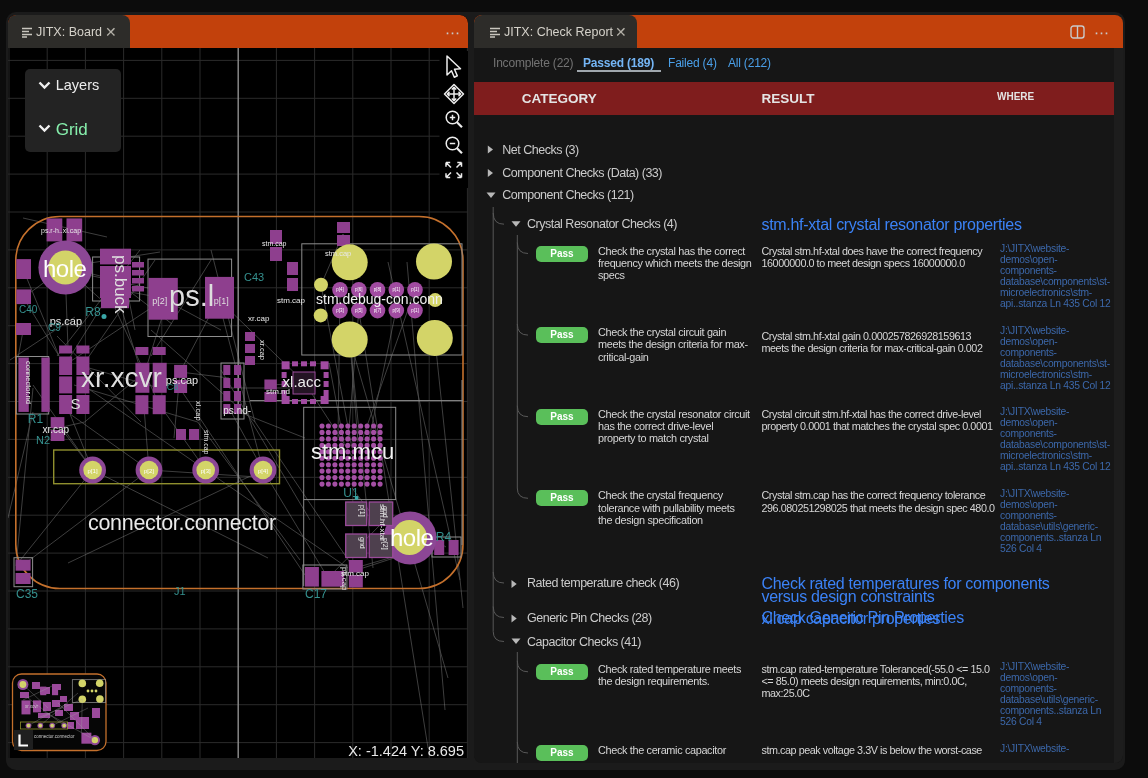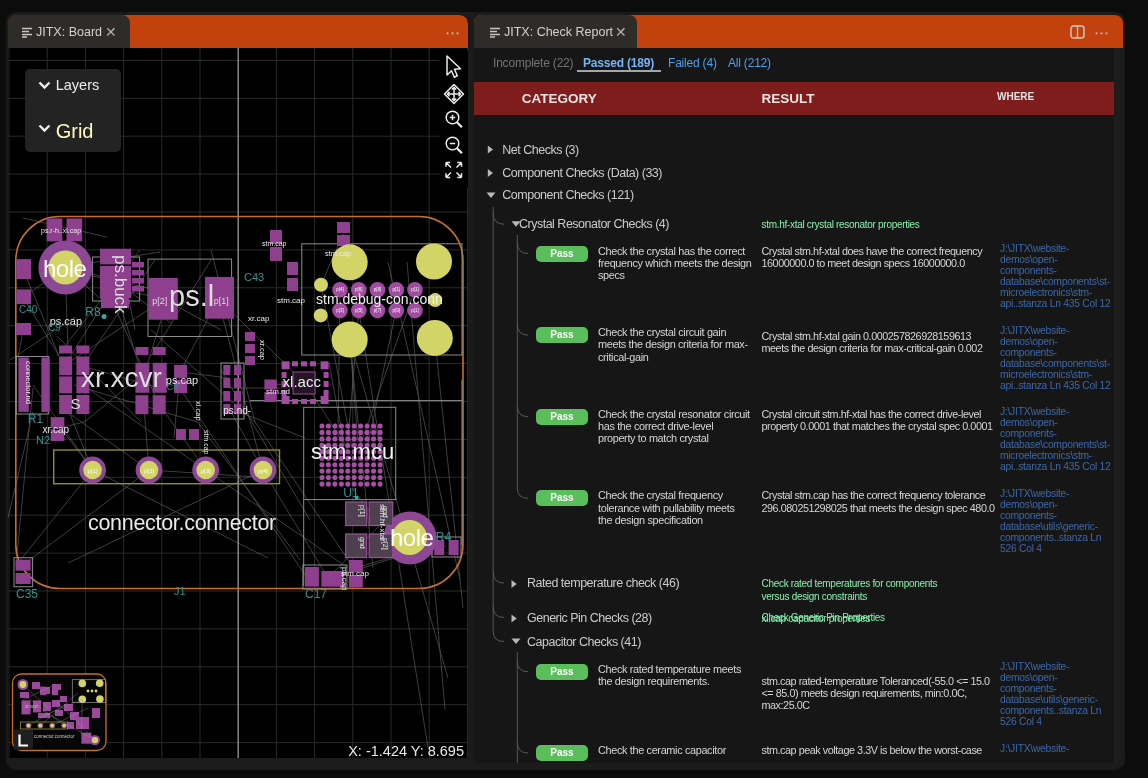--- a/index.html
+++ b/index.html
@@ -12,21 +12,21 @@
     background:#000; border-radius:8px 8px 0 0; overflow:hidden; }
   #rp { position:absolute; left:474px; top:15px; width:649px; height:748px;
     background:#161616; border-radius:8px; overflow:hidden; }
   .tabbar { position:absolute; left:0; top:0; right:0; height:33px; background:#c2410c; }
   .tab { position:absolute; left:0; top:0; height:33px; background:#2d2c29;
     border-radius:8px 8px 0 0; color:#d5d2ca; font-size:13px; }
   .tab .ticon { position:absolute; top:11px; }
   .tab .x { position:absolute; top:9px; color:#b3b0a8; font-size:14px; }
   .dots { position:absolute; color:#c9c9c9; font-size:15px; letter-spacing:2px; }
   .lbl { font-size:12.5px; letter-spacing:-0.5px; color:#cbcbcb; white-space:nowrap; }
-  .res { font-size:10px; letter-spacing:-0.3px; color:#86efac; line-height:13.5px; }
+  .res { font-size:16px; letter-spacing:-0.3px; color:#3b82f6; line-height:13.5px; }
   .badge { left:62px; width:52px; height:16px; background:#5abf5a; border-radius:5px;
     color:#fff; font-size:10px; font-weight:bold; text-align:center; line-height:16px; }
   .desc { left:124px; white-space:nowrap; font-size:10.9px; letter-spacing:-0.35px; color:#d6d6d6; line-height:12.2px; }
   .rest { left:287.5px; white-space:nowrap; font-size:10.8px; letter-spacing:-0.45px; color:#d6d6d6; line-height:12.2px; }
   .whr { left:526px; white-space:nowrap; font-size:10.3px; letter-spacing:-0.25px; color:#3c68ab; line-height:11px; }
 </style>
 </head>
 <body>
 <div id="win"></div>
 
@@ -469,21 +469,21 @@
   </svg>
 
   <div class="abs" style="left:16.7px;top:53.5px;width:96px;height:83px;background:#232323;border-radius:5px;">
     <svg class="abs" style="left:13px;top:12px;" width="13" height="9" viewBox="0 0 13 9">
       <path d="M1.5,1.5 L6.5,6.5 L11.5,1.5" stroke="#efefef" stroke-width="2.4" fill="none"></path>
     </svg>
     <span class="abs" style="left:31px;top:8px;font-size:14.5px;color:#ededed;">Layers</span>
     <svg class="abs" style="left:13px;top:55px;" width="13" height="9" viewBox="0 0 13 9">
       <path d="M1.5,1.5 L6.5,6.5 L11.5,1.5" stroke="#efefef" stroke-width="2.4" fill="none"></path>
     </svg>
-    <span class="abs" style="left:31px;top:51px;font-size:20px;color:#fef9c3;">Grid</span>
+    <span class="abs" style="left:31px;top:51px;font-size:17px;color:#86efac;">Grid</span>
   </div>
 </div>
 
 <div id="rp">
   <div class="tabbar">
     <div class="tab" style="width:163px;">
       <svg class="ticon" style="left:15px;" width="12" height="12" viewBox="0 0 12 12">
         <g stroke="#c9c6be" stroke-width="1.3">
           <line x1="1" y1="2.5" x2="11" y2="2.5"></line>
           <line x1="1" y1="5.5" x2="8" y2="5.5"></line>
@@ -535,21 +535,21 @@
         <polygon points="37.5,173.2 46.5,173.2 42,178.7"></polygon>
         <polygon points="37.5,532 42.7,536 37.5,540"></polygon>
         <polygon points="37.5,566.5 42.7,570.5 37.5,574.5"></polygon>
         <polygon points="37.5,590.5 46.5,590.5 42,596"></polygon>
       </g>
     </svg>
 
     <span class="abs lbl" style="left:28.3px;top:94.6px;">Net Checks (3)</span>
     <span class="abs lbl" style="left:28.3px;top:118px;">Component Checks (Data) (33)</span>
     <span class="abs lbl" style="left:28.3px;top:139.5px;">Component Checks (121)</span>
-    <span class="abs lbl" style="left:45px;top:169.2px;">Crystal Resonator Checks (4)</span>
+    <span class="abs lbl" style="left:53px;top:169.2px;">Crystal Resonator Checks (4)</span>
     <span class="abs res" style="left:287.5px;top:170px;">stm.hf-xtal crystal resonator properties</span>
     <span class="abs lbl" style="left:53px;top:528px;">Rated temperature check (46)</span>
     <span class="abs res" style="left:287.5px;top:528.5px;">Check rated temperatures for components<br>versus design constraints</span>
     <span class="abs lbl" style="left:53px;top:562.5px;">Generic Pin Checks (28)</span>
     <span class="abs res" style="left:287.5px;top:563px;">Check Generic Pin Properties</span>
     <span class="abs lbl" style="left:53px;top:586.5px;">Capacitor Checks (41)</span>
     <span class="abs res" style="left:287.5px;top:564px;">xl.cap capacitor properties</span>
 
     <div class="abs badge" style="top:197.5px;">Pass</div>
     <span class="abs desc" style="top:196.5px;">Check the crystal has the correct<br>frequency which meets the design<br>specs</span>
@@ -562,21 +562,21 @@
     <div class="abs badge" style="top:360.7px;">Pass</div>
     <span class="abs desc" style="top:359.7px;">Check the crystal resonator circuit<br>has the correct drive-level<br>property to match crystal</span>
     <span class="abs rest" style="top:359.7px;">Crystal circuit stm.hf-xtal has the correct drive-level<br>property 0.0001 that matches the crystal spec 0.0001</span>
     <span class="abs whr" style="top:358.2px;">J:\JITX\website-<br>demos\open-<br>components-<br>database\components\st-<br>microelectronics\stm-<br>api..stanza Ln 435 Col 12</span>
     <div class="abs badge" style="top:442.3px;">Pass</div>
     <span class="abs desc" style="top:441.3px;">Check the crystal frequency<br>tolerance with pullability meets<br>the design specification</span>
     <span class="abs rest" style="top:441.3px;">Crystal stm.cap has the correct frequency tolerance<br>296.080251298025 that meets the design spec 480.0</span>
     <span class="abs whr" style="top:439.8px;">J:\JITX\website-<br>demos\open-<br>components-<br>database\utils\generic-<br>components..stanza Ln<br>526 Col 4</span>
     <div class="abs badge" style="top:615.8px;">Pass</div>
     <span class="abs desc" style="top:614.8px;">Check rated temperature meets<br>the design requirements.</span>
-    <span class="abs rest" style="top:614.8px;margin-top:12px;">stm.cap rated-temperature Toleranced(-55.0 &lt;= 15.0<br>&lt;= 85.0) meets design requirements, min:0.0C,<br>max:25.0C</span>
+    <span class="abs rest" style="top:614.8px;">stm.cap rated-temperature Toleranced(-55.0 &lt;= 15.0<br>&lt;= 85.0) meets design requirements, min:0.0C,<br>max:25.0C</span>
     <span class="abs whr" style="top:613.3px;">J:\JITX\website-<br>demos\open-<br>components-<br>database\utils\generic-<br>components..stanza Ln<br>526 Col 4</span>
     <div class="abs badge" style="top:697px;">Pass</div>
     <span class="abs desc" style="top:696px;">Check the ceramic capacitor</span>
     <span class="abs rest" style="top:696px;">stm.cap peak voltage 3.3V is below the worst-case</span>
     <span class="abs whr" style="top:694.5px;">J:\JITX\website-</span>
 
     <div class="abs" style="left:640px;top:0;width:9px;height:715px;background:#1d1d1d;"></div>
   </div>
 </div>
 

